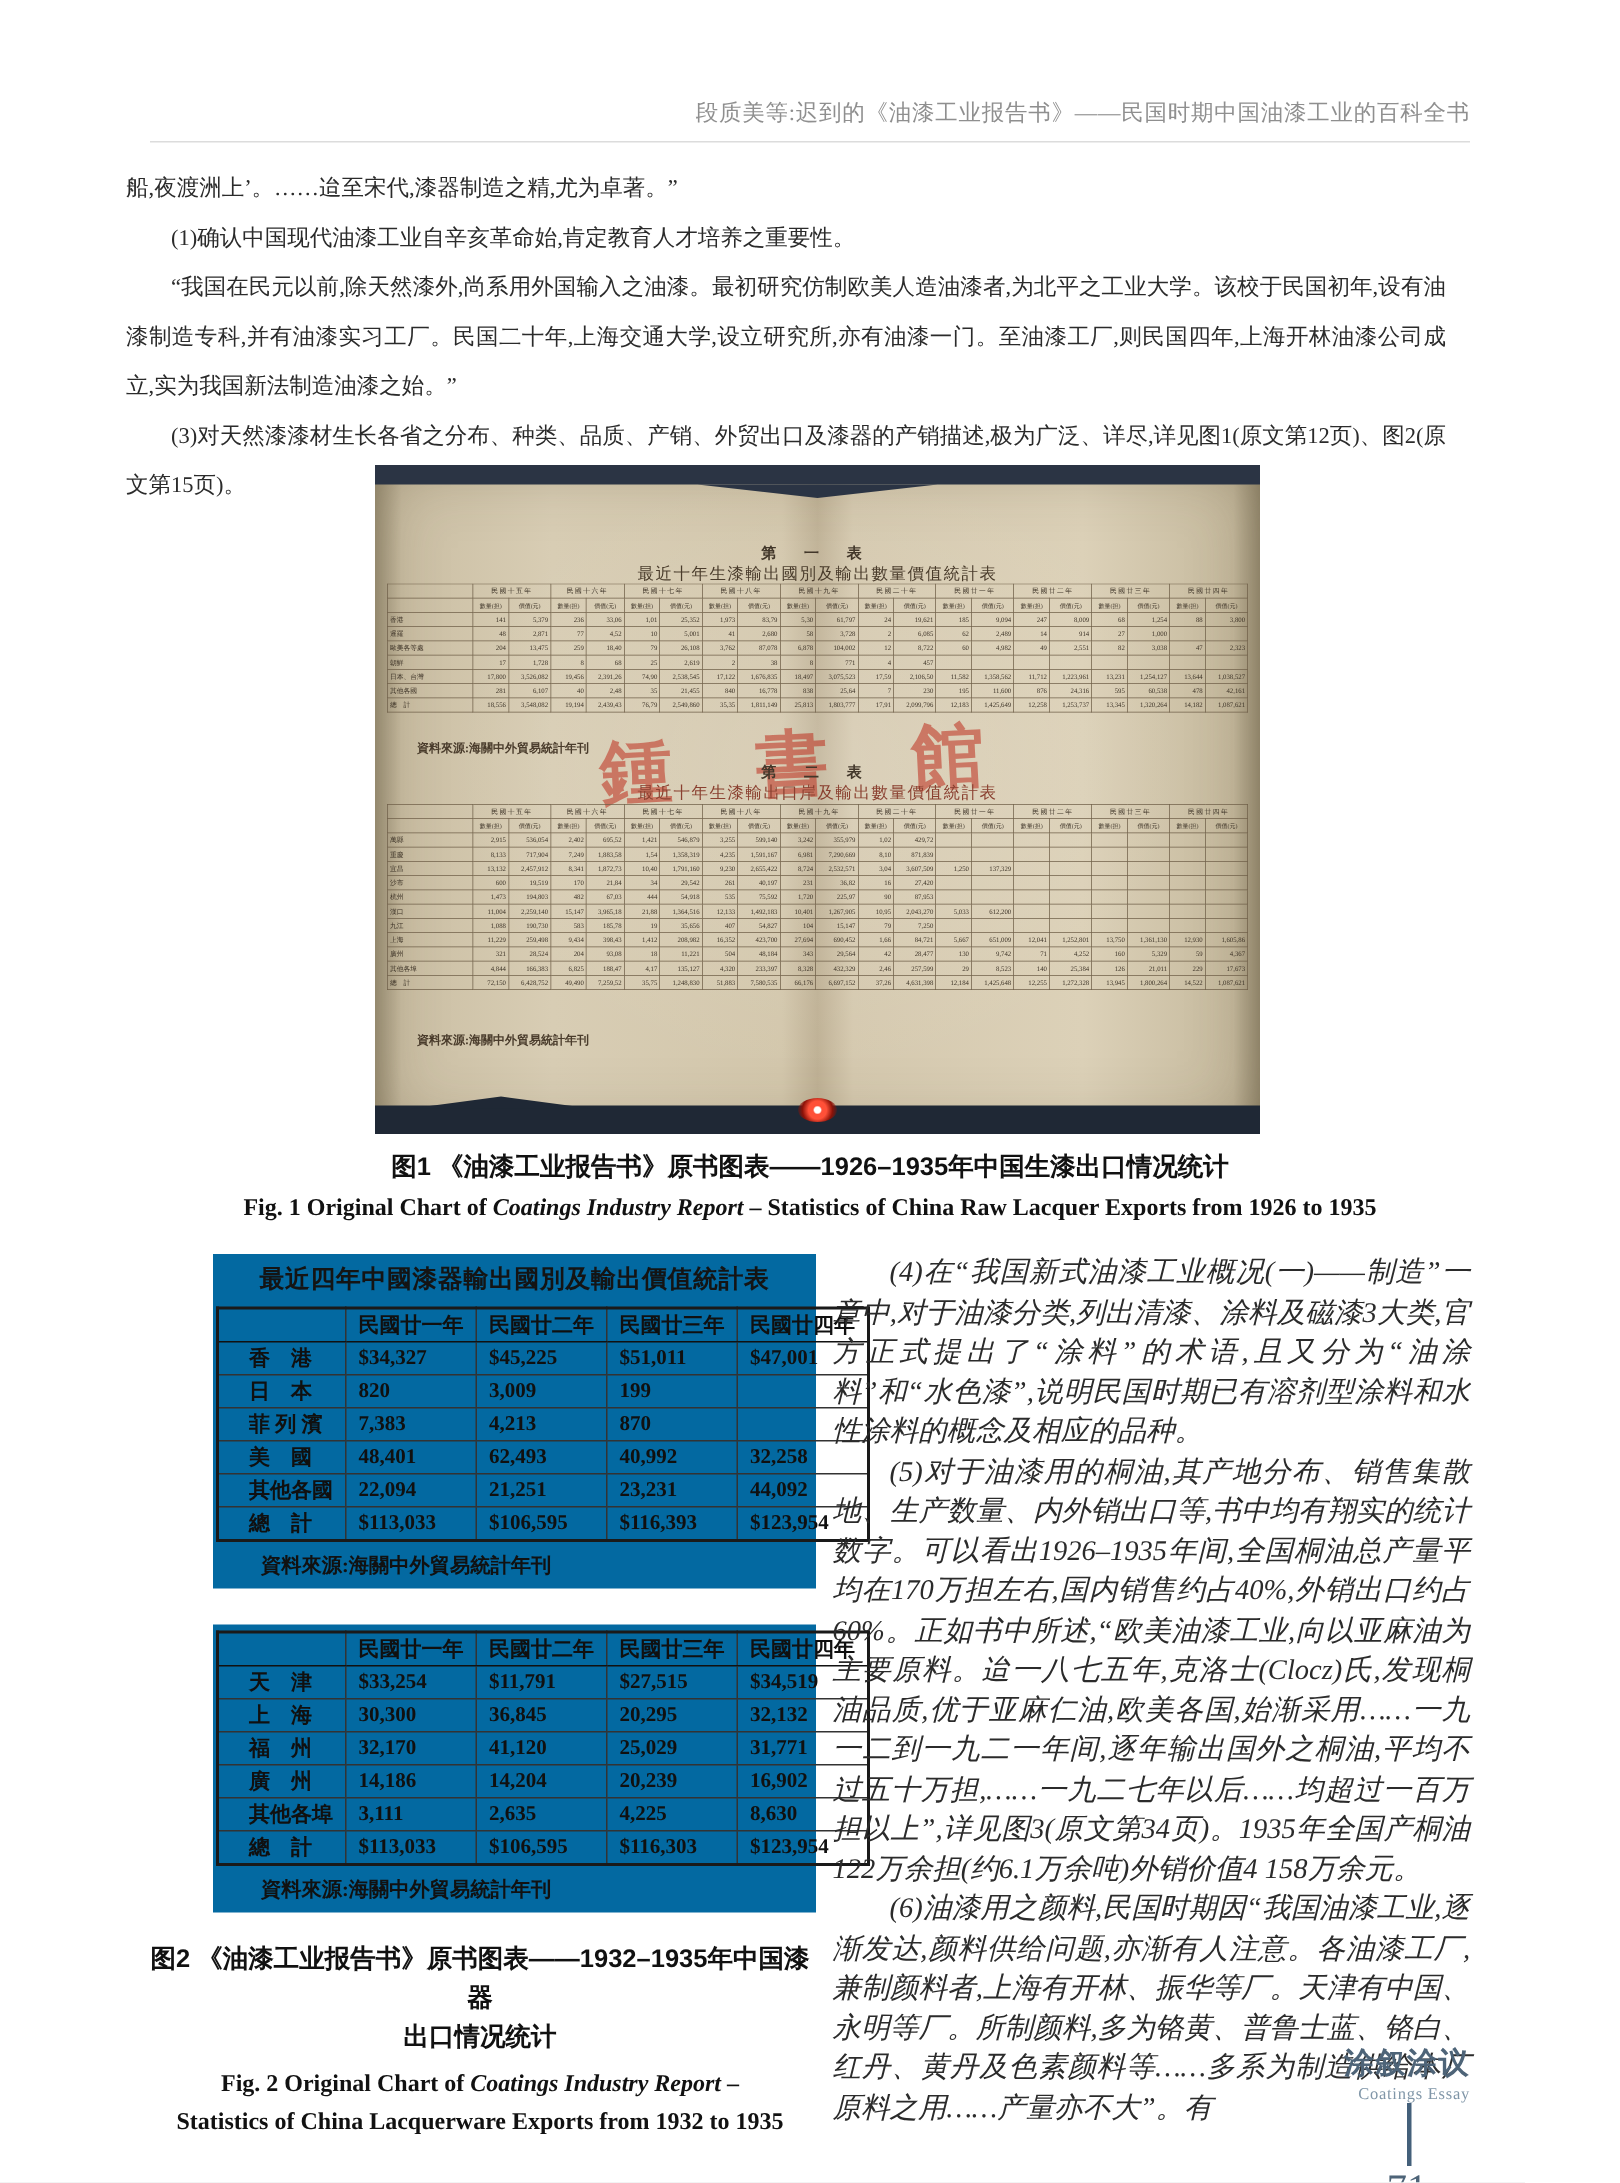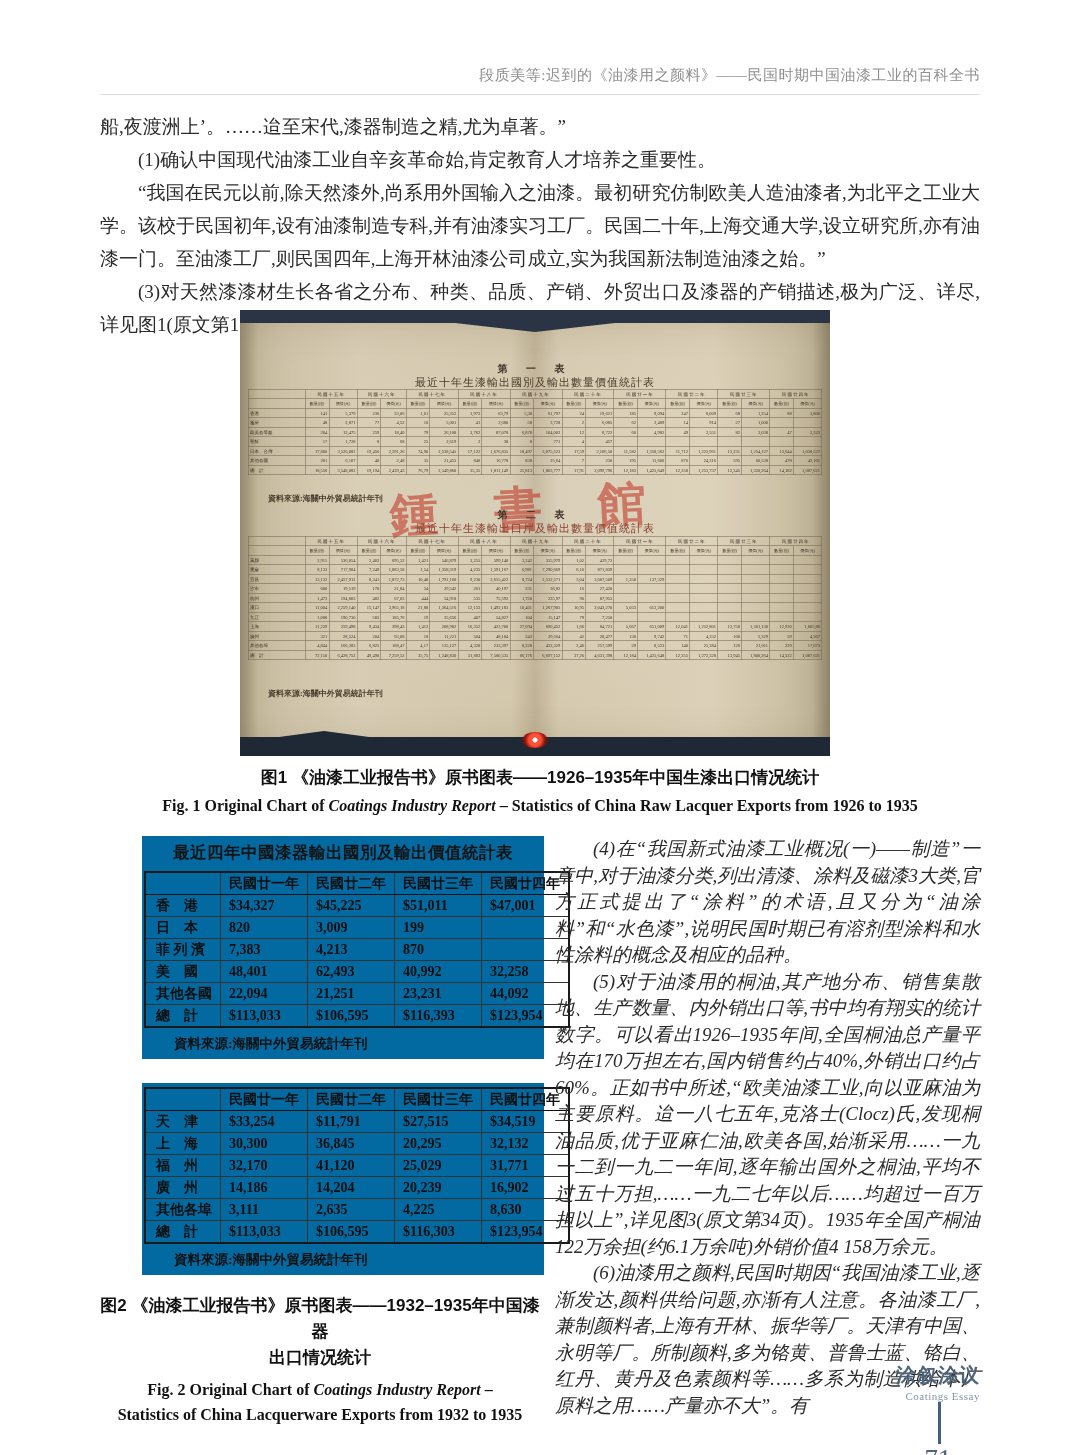--- a/index.html
+++ b/index.html
@@ -5,27 +5,27 @@
   html,body{margin:0;padding:0;background:#e9e9e9;}
   .page{position:relative;width:1080px;height:1455px;margin:0 auto;background:#ffffff;
         font-family:"Liberation Serif","DejaVu Serif",serif;color:#2b2b2b;overflow:hidden;}
 
   
   .running-head{position:absolute;top:66px;left:100px;right:100px;text-align:right;
     font-size:15px;color:#8f8f8f;letter-spacing:.5px;}
   .head-rule{position:absolute;top:94px;left:100px;right:100px;height:1px;background:#dcdcdc;}
 
   
-  .top-paras{position:absolute;top:110px;left:100px;width:880px;font-size:19px;
+  .top-paras{position:absolute;top:110px;left:84px;width:880px;font-size:15px;
     line-height:33px;text-align:justify;}
   .top-paras p{margin:0;}
   .indent{text-indent:2em;}
 
   
-  .photo{position:absolute;top:310px;left:240px;width:590px;height:446px;overflow:hidden;
+  .photo{position:absolute;top:310px;left:250px;width:590px;height:446px;overflow:hidden;
     background:
       radial-gradient(ellipse at 50% 45%, rgba(255,255,255,.14), rgba(0,0,0,0) 60%),
       linear-gradient(90deg,#a3987d 0,#cbbfa4 3%,#d8cdb4 20%,#d3c7ac 46%,#bfb195 50%,#d5c9af 54%,#dcd1b8 80%,#c6ba9e 97%,#9c9176 100%);
     box-shadow:inset 0 0 46px rgba(80,65,40,.35);}
   .photo-top{position:absolute;top:0;left:0;right:0;height:13px;background:#2b3444;}
   .photo-top::after{content:"";position:absolute;left:50%;top:13px;margin-left:-80px;
     border-left:80px solid transparent;border-right:80px solid transparent;border-top:9px solid #2b3444;}
   .photo-bottom{position:absolute;bottom:0;left:0;right:0;height:19px;background:#1f2835;}
   .photo-bottom::before{content:"";position:absolute;left:4%;bottom:17px;
     border-left:60px solid transparent;border-right:60px solid transparent;border-bottom:8px solid #1f2835;}
@@ -56,21 +56,21 @@
   
   .cols{position:absolute;top:836px;left:100px;width:880px;display:flex;}
   .left-col{width:455px;flex:none;}
   .right-col{width:425px;flex:none;}
 
   .fig-block{width:398px;margin-left:42px;background:#0369a1;padding:4px 2px 6px;}
   .fig-title{text-align:center;font-weight:bold;font-size:16.5px;color:#141414;margin:2px 0 7px;letter-spacing:.5px;}
   .fig-table{width:386px;margin:0 auto;border-collapse:collapse;font-size:14px;font-weight:bold;color:#101010;
     border:2px solid #1a1a1a;}
   .fig-table td{border:1px solid #333;padding:1px 8px;height:19px;white-space:nowrap;}
-  .fig-table td.lbl{text-align:left;width:86px;padding-left:10px;}
+  .fig-table td.lbl{text-align:left;width:86px;padding-left:20px;}
   .fig-table tr.hd td{text-align:center;border-bottom:1.5px solid #111;}
   .fig-table td.val{text-align:left;}
   .fig-src{font-weight:bold;font-size:13.5px;margin:7px 0 0 30px;color:#111;}
   .fig-block.second{margin-top:24px;}
 
   .fig2-cap{margin-top:18px;width:440px;text-align:center;}
   .fig2-cap .cap-zh{line-height:26px;}
   .fig2-cap .cap-en{line-height:25px;margin-top:6px;}
 
   
@@ -82,21 +82,21 @@
   .f-zh{font-family:"Liberation Sans","DejaVu Sans",sans-serif;font-size:20px;font-weight:bold;color:#4e6478;letter-spacing:1px;}
   .f-en{font-size:11px;color:#8096a8;letter-spacing:.5px;margin-top:1px;}
   .f-bar{width:3px;height:42px;background:#44607a;margin:0 9px 0 11px;flex:none;}
   .f-page{font-size:27px;color:#4e6478;}
 </style>
 </head>
 <body>
 
 <div class="page">
 
-  <div class="running-head">段质美等:迟到的《油漆用之颜料》——民国时期中国油漆工业的百科全书</div>
+  <div class="running-head">段质美等:迟到的《油漆工业报告书》——民国时期中国油漆工业的百科全书</div>
   <div class="head-rule"></div>
 
   <div class="top-paras">
     <p>船,夜渡洲上’。……迨至宋代,漆器制造之精,尤为卓著。”</p>
     <p class="indent">(1)确认中国现代油漆工业自辛亥革命始,肯定教育人才培养之重要性。</p>
     <p class="indent">“我国在民元以前,除天然漆外,尚系用外国输入之油漆。最初研究仿制欧美人造油漆者,为北平之工业大学。该校于民国初年,设有油漆制造专科,并有油漆实习工厂。民国二十年,上海交通大学,设立研究所,亦有油漆一门。至油漆工厂,则民国四年,上海开林油漆公司成立,实为我国新法制造油漆之始。”</p>
     <p class="indent">(3)对天然漆漆材生长各省之分布、种类、品质、产销、外贸出口及漆器的产销描述,极为广泛、详尽,详见图1(原文第12页)、图2(原文第15页)。</p>
   </div>
 
   <div class="photo">

